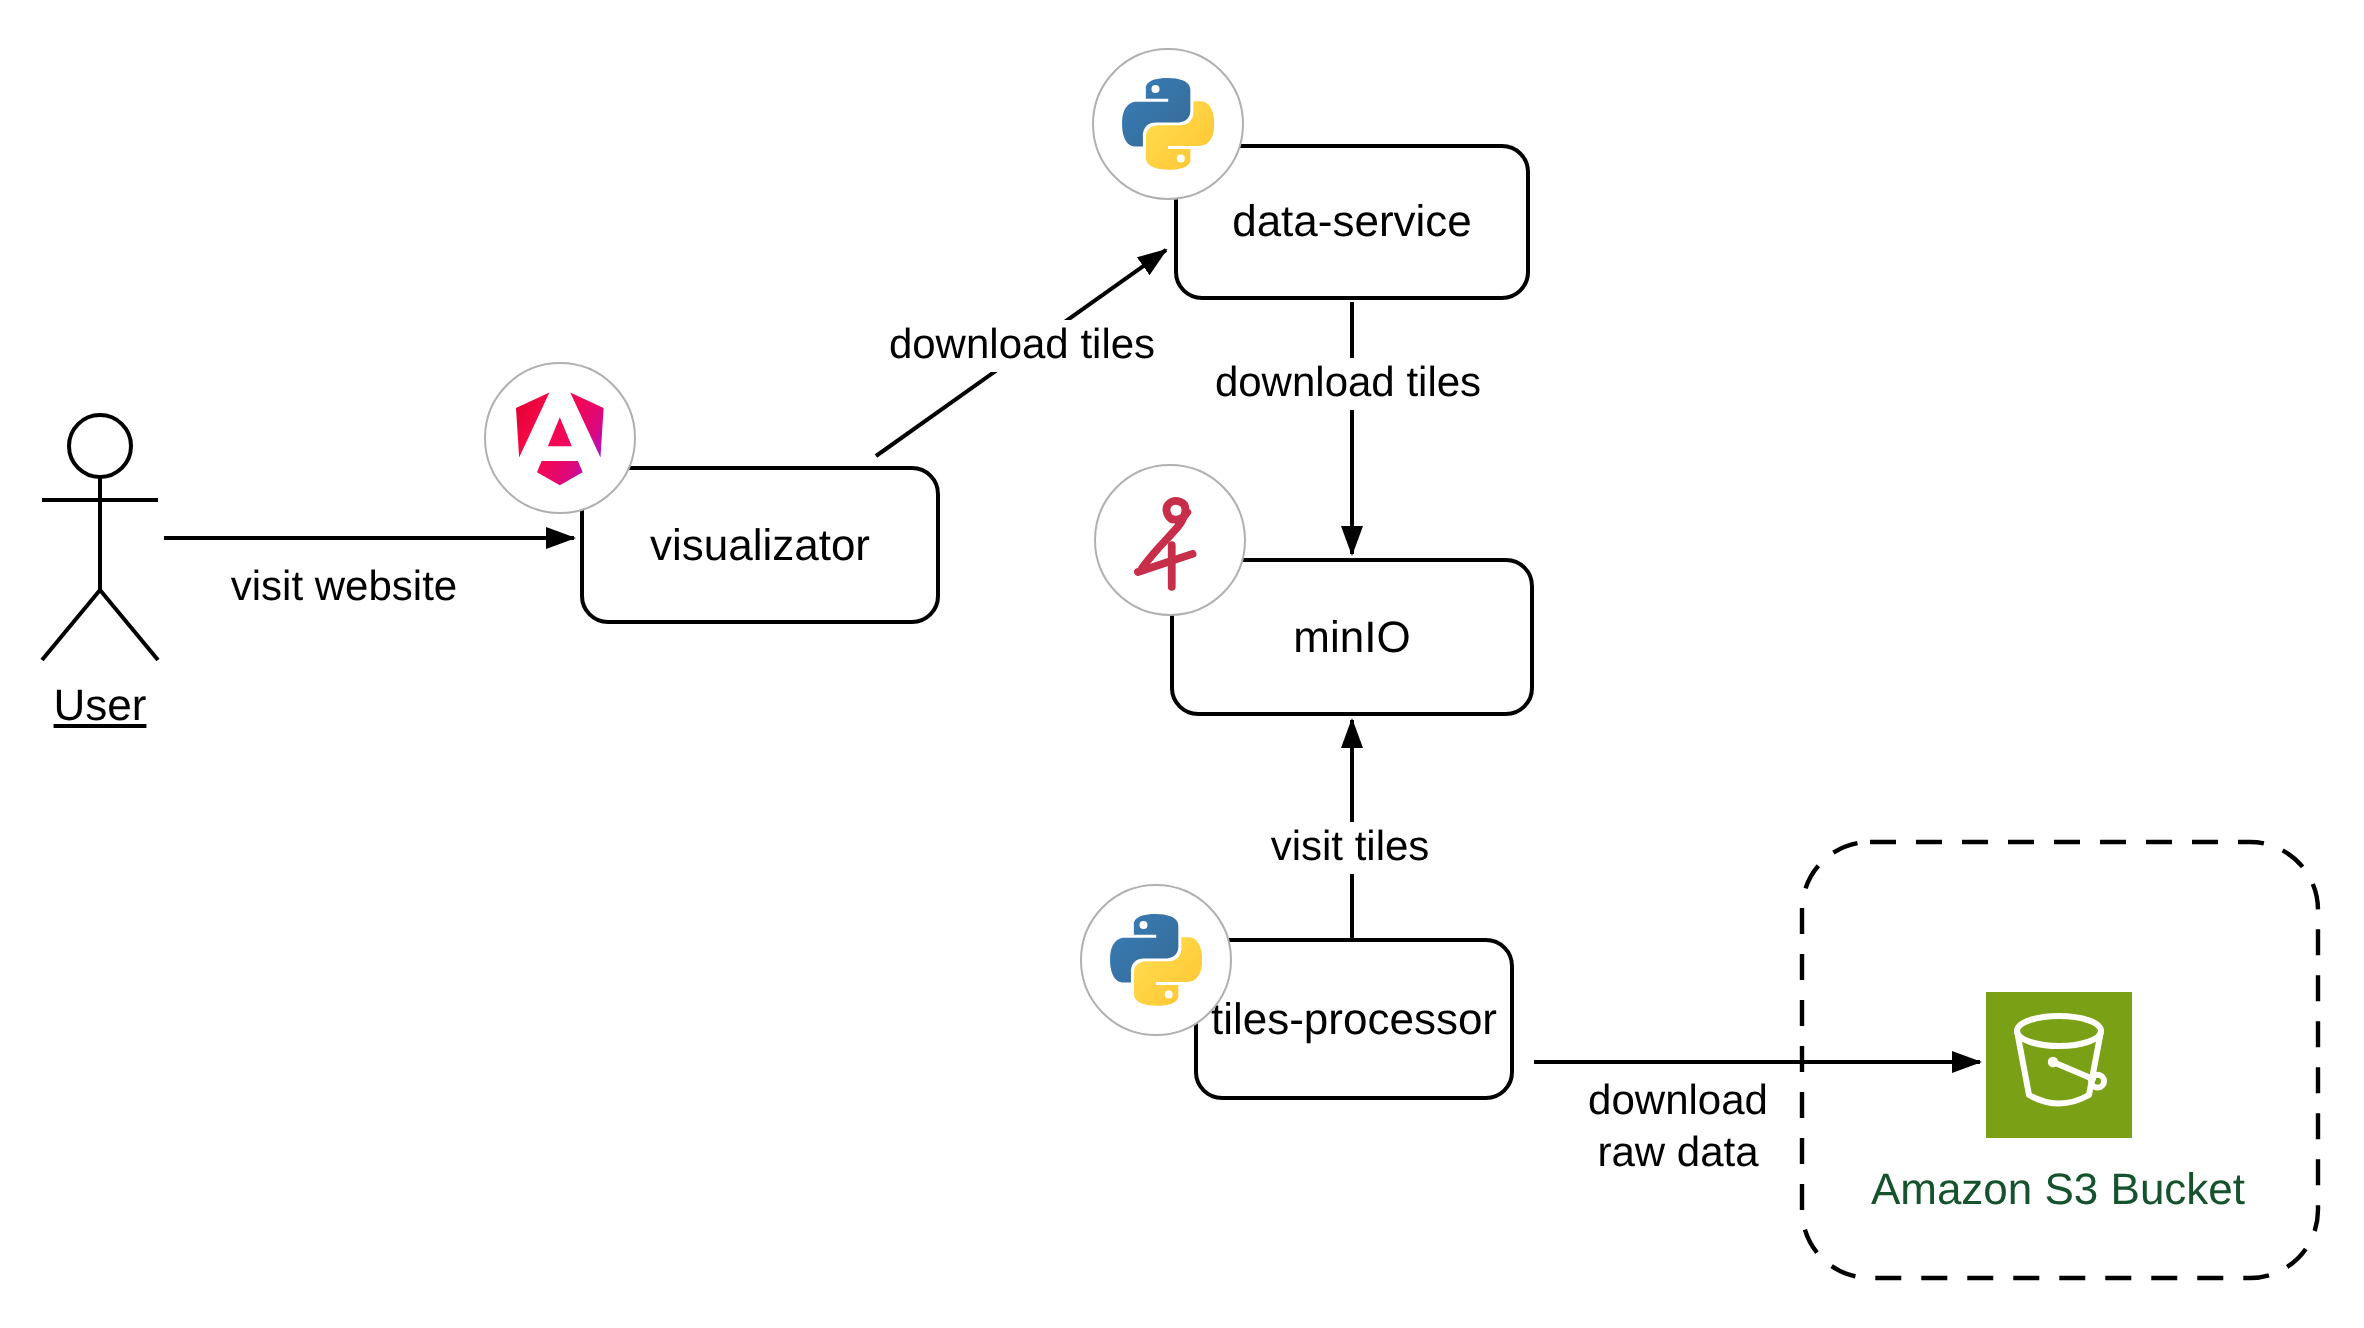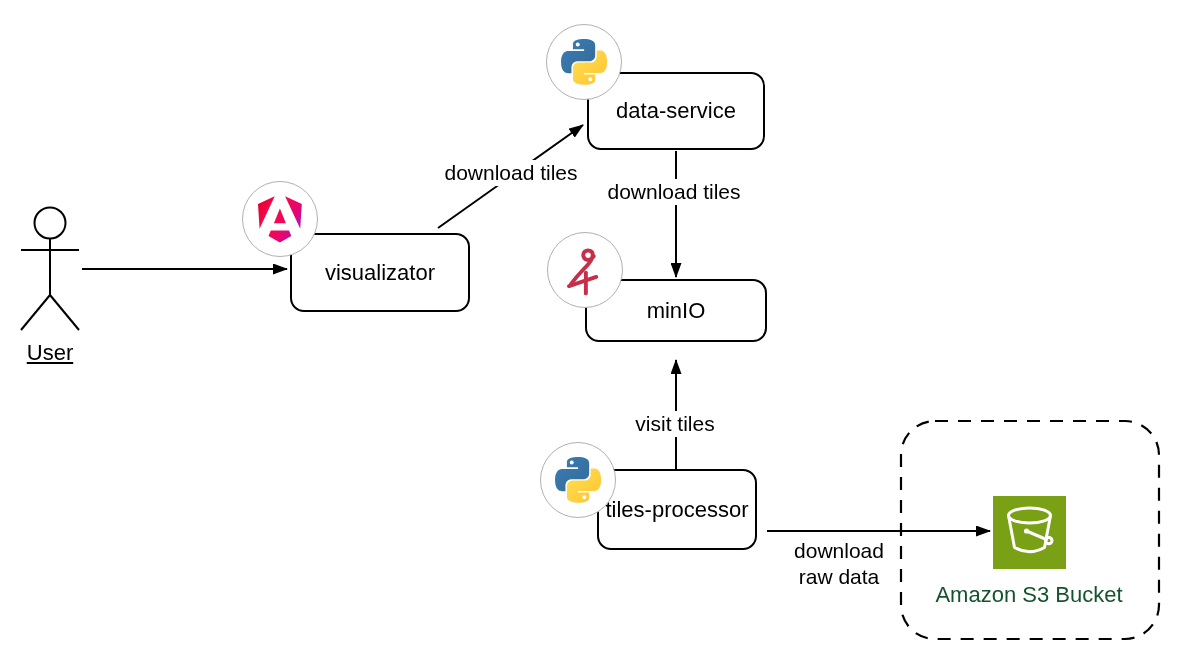--- a/index.html
+++ b/index.html
@@ -119,21 +119,21 @@
   </svg>
 
   <div class="node" style="left:290px; top:233px; width:180px; height:79px;">
     <span class="node-label">visualizator</span>
   </div>
 
   <div class="node" style="left:587px; top:72px; width:178px; height:78px;">
     <span class="node-label">data-service</span>
   </div>
 
-  <div class="node" style="left:585px; top:279px; width:182px; height:63px;">
+  <div class="node" style="left:585px; top:279px; width:182px; height:79px;">
     <span class="node-label">minIO</span>
   </div>
 
   <div class="node" style="left:587px; top:469px; width:160px; height:81px;margin-left:10px;">
     <span class="node-label">tiles-processor</span>
   </div>
 
   <div class="icon-circle" style="left:242px; top:181px;">
     <svg width="44" height="47" viewBox="0 0 223 236">
       <defs>
@@ -186,20 +186,21 @@
             <stop offset="1" stop-color="#FFC331"></stop>
         </linearGradient>
       </defs>
       <path fill="url(#pyBlue2)" fill-rule="evenodd" d="M126.916.072c-64.832 0-60.784 28.115-60.784 28.115l.072 29.128h61.868v8.745H41.631S.145 61.355.145 126.77c0 65.417 36.21 63.097 36.21 63.097h21.61v-30.356s-1.165-36.21 35.632-36.21h61.362s34.475.557 34.475-33.319V33.97S194.67.072 126.916.072zM92.802 19.66a11.12 11.12 0 0 1 11.13 11.13 11.12 11.12 0 0 1-11.13 11.13 11.12 11.12 0 0 1-11.13-11.13 11.12 11.12 0 0 1 11.13-11.13z"></path>
       <path fill="url(#pyYellow2)" fill-rule="evenodd" d="M128.757 254.126c64.832 0 60.784-28.115 60.784-28.115l-.072-29.127H127.6v-8.745h86.441s41.486 4.705 41.486-60.712c0-65.416-36.21-63.096-36.21-63.096h-21.61v30.355s1.165 36.21-35.632 36.21h-61.362s-34.475-.557-34.475 33.32v56.013s-5.235 33.897 62.518 33.897zm34.114-19.586a11.12 11.12 0 0 1-11.13-11.131 11.12 11.12 0 0 1 11.13-11.13 11.12 11.12 0 0 1 11.13 11.13 11.12 11.12 0 0 1-11.13 11.13z"></path>
     </svg>
   </div>
 
   <div class="actor-label" style="left:10px; top:340px; width:80px;">User</div>
 
+  <div class="edge-label" style="left:102px; top:281px; width:140px;">visit website</div>
 
   <div class="edge-label bg" style="left:433px; top:160px; width:156px;">download tiles</div>
 
   <div class="edge-label bg" style="left:596px; top:179px; width:156px;">download tiles</div>
 
   <div class="edge-label bg" style="left:610px; top:411px; width:130px;">visit tiles</div>
 
   <div class="edge-label" style="left:778px; top:538px; width:122px;">
     <span>download</span><br>
     <span>raw data</span>

